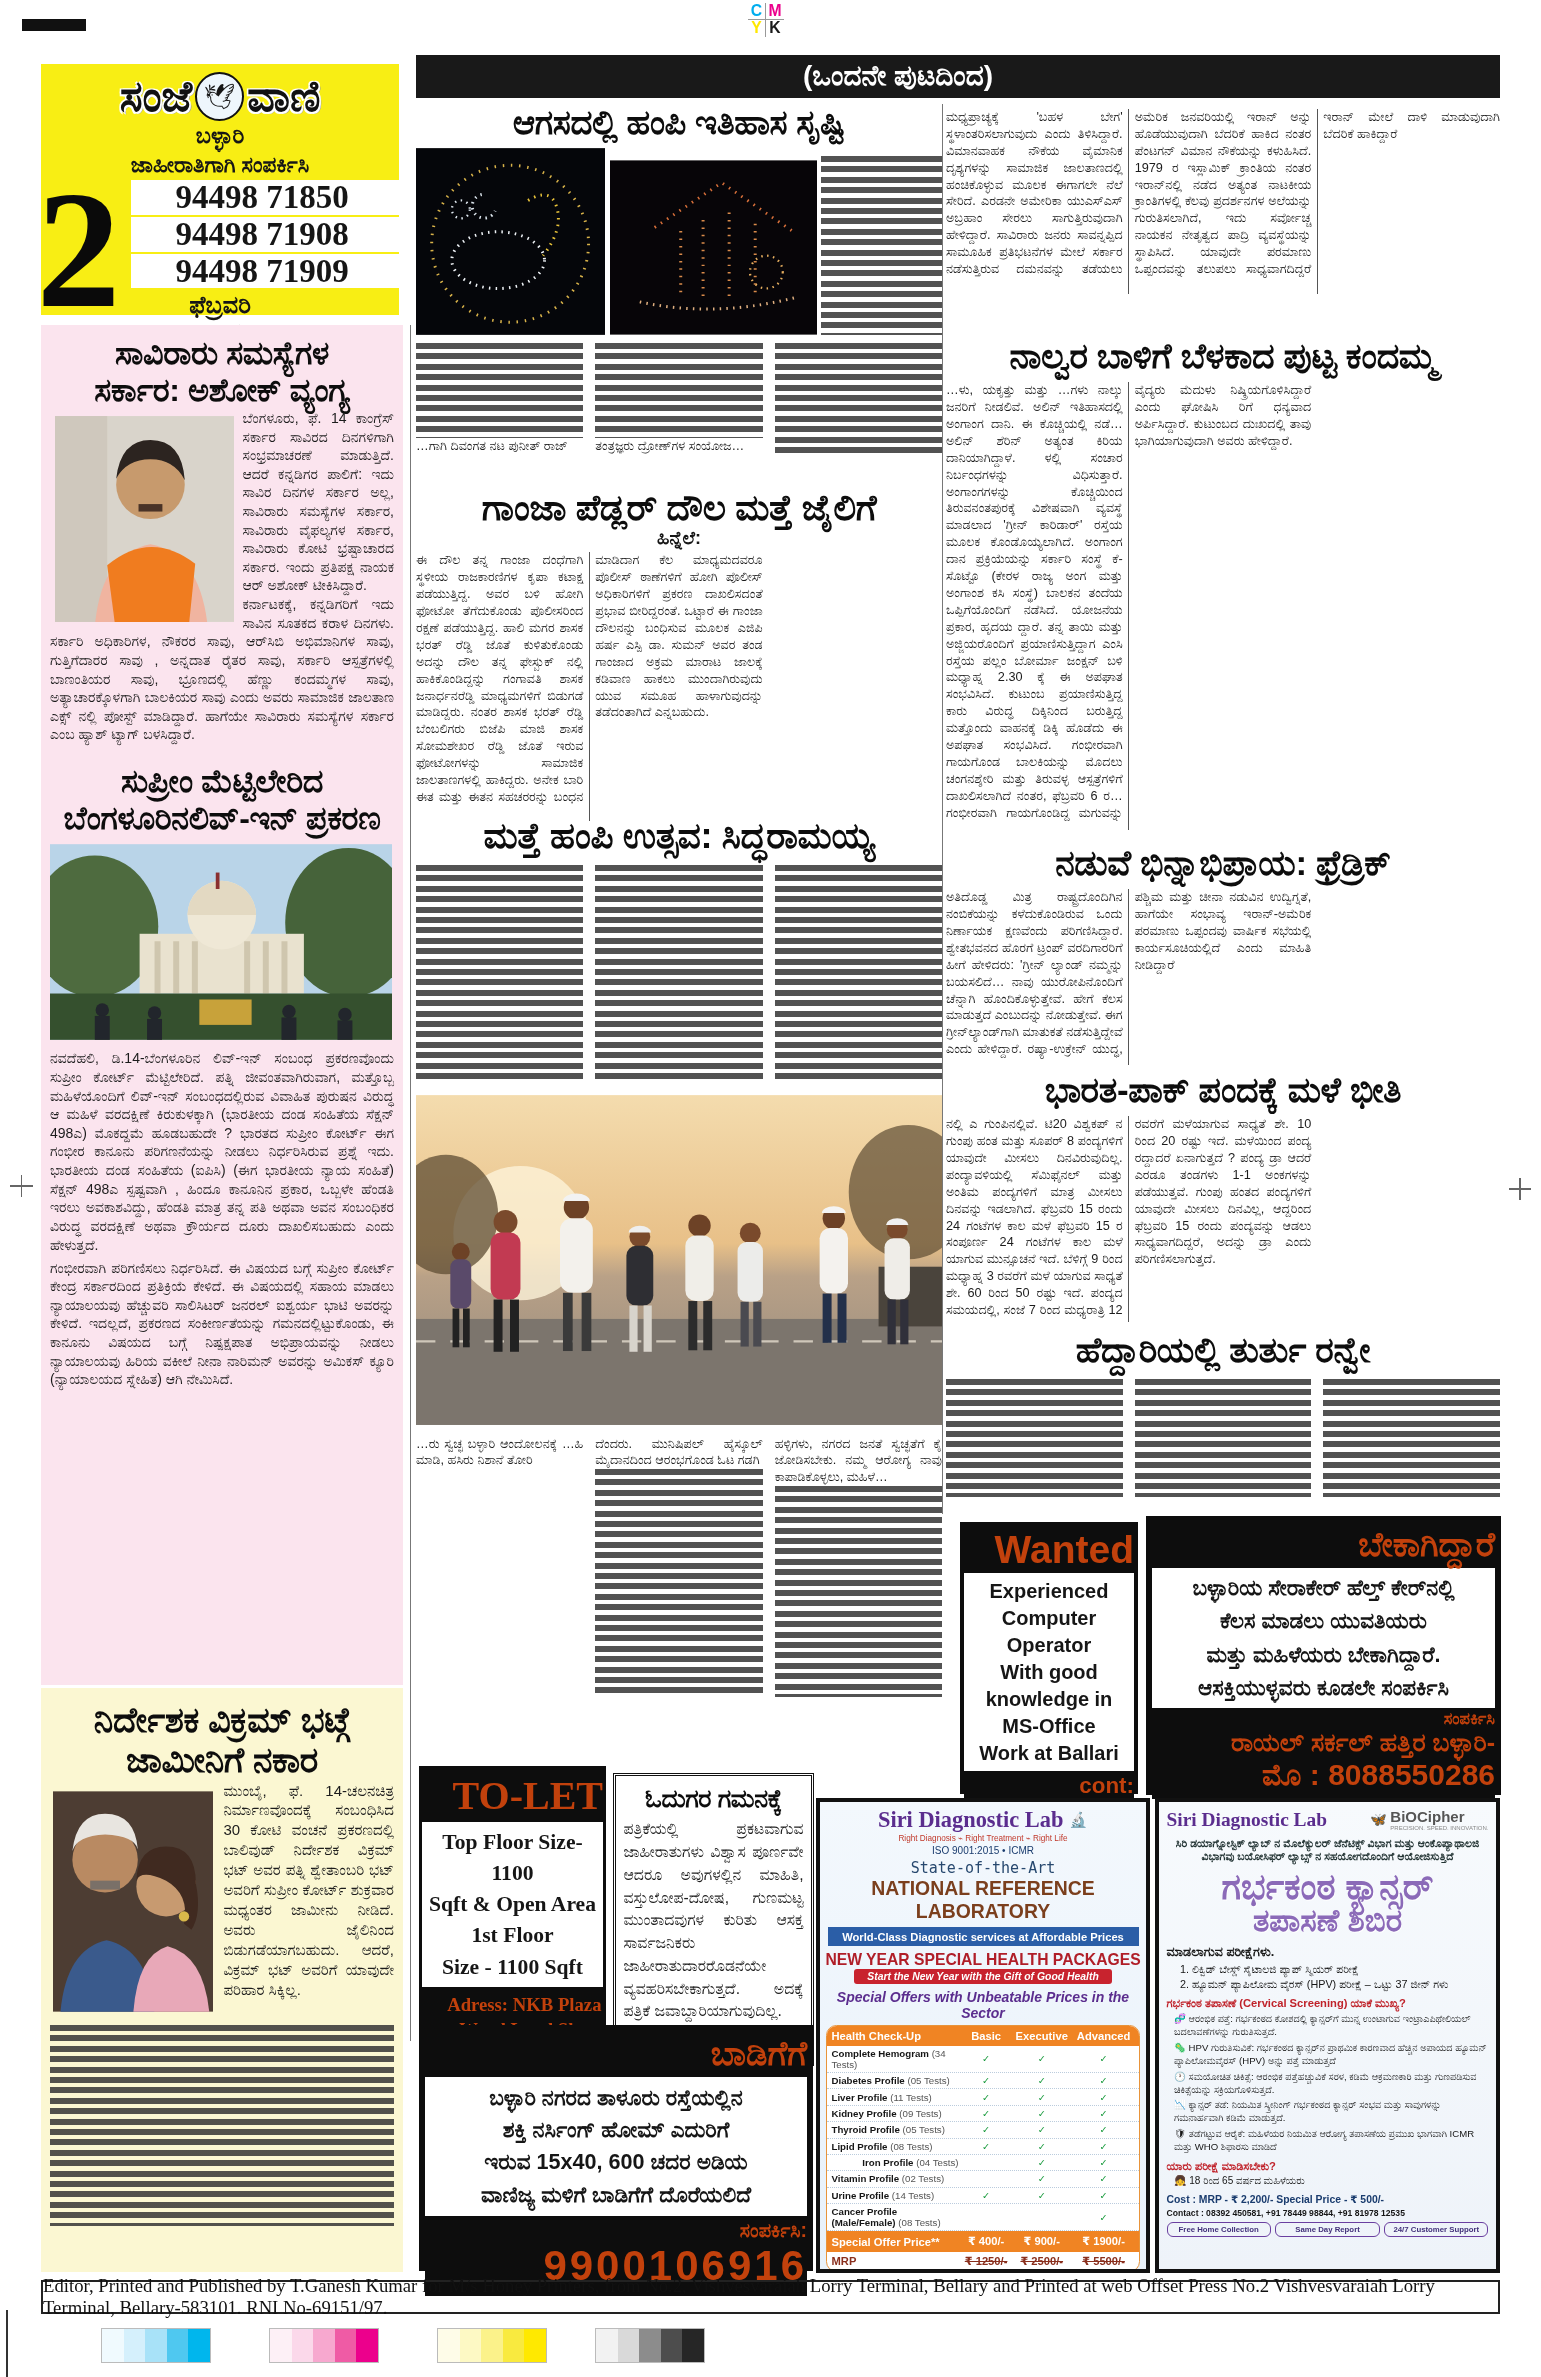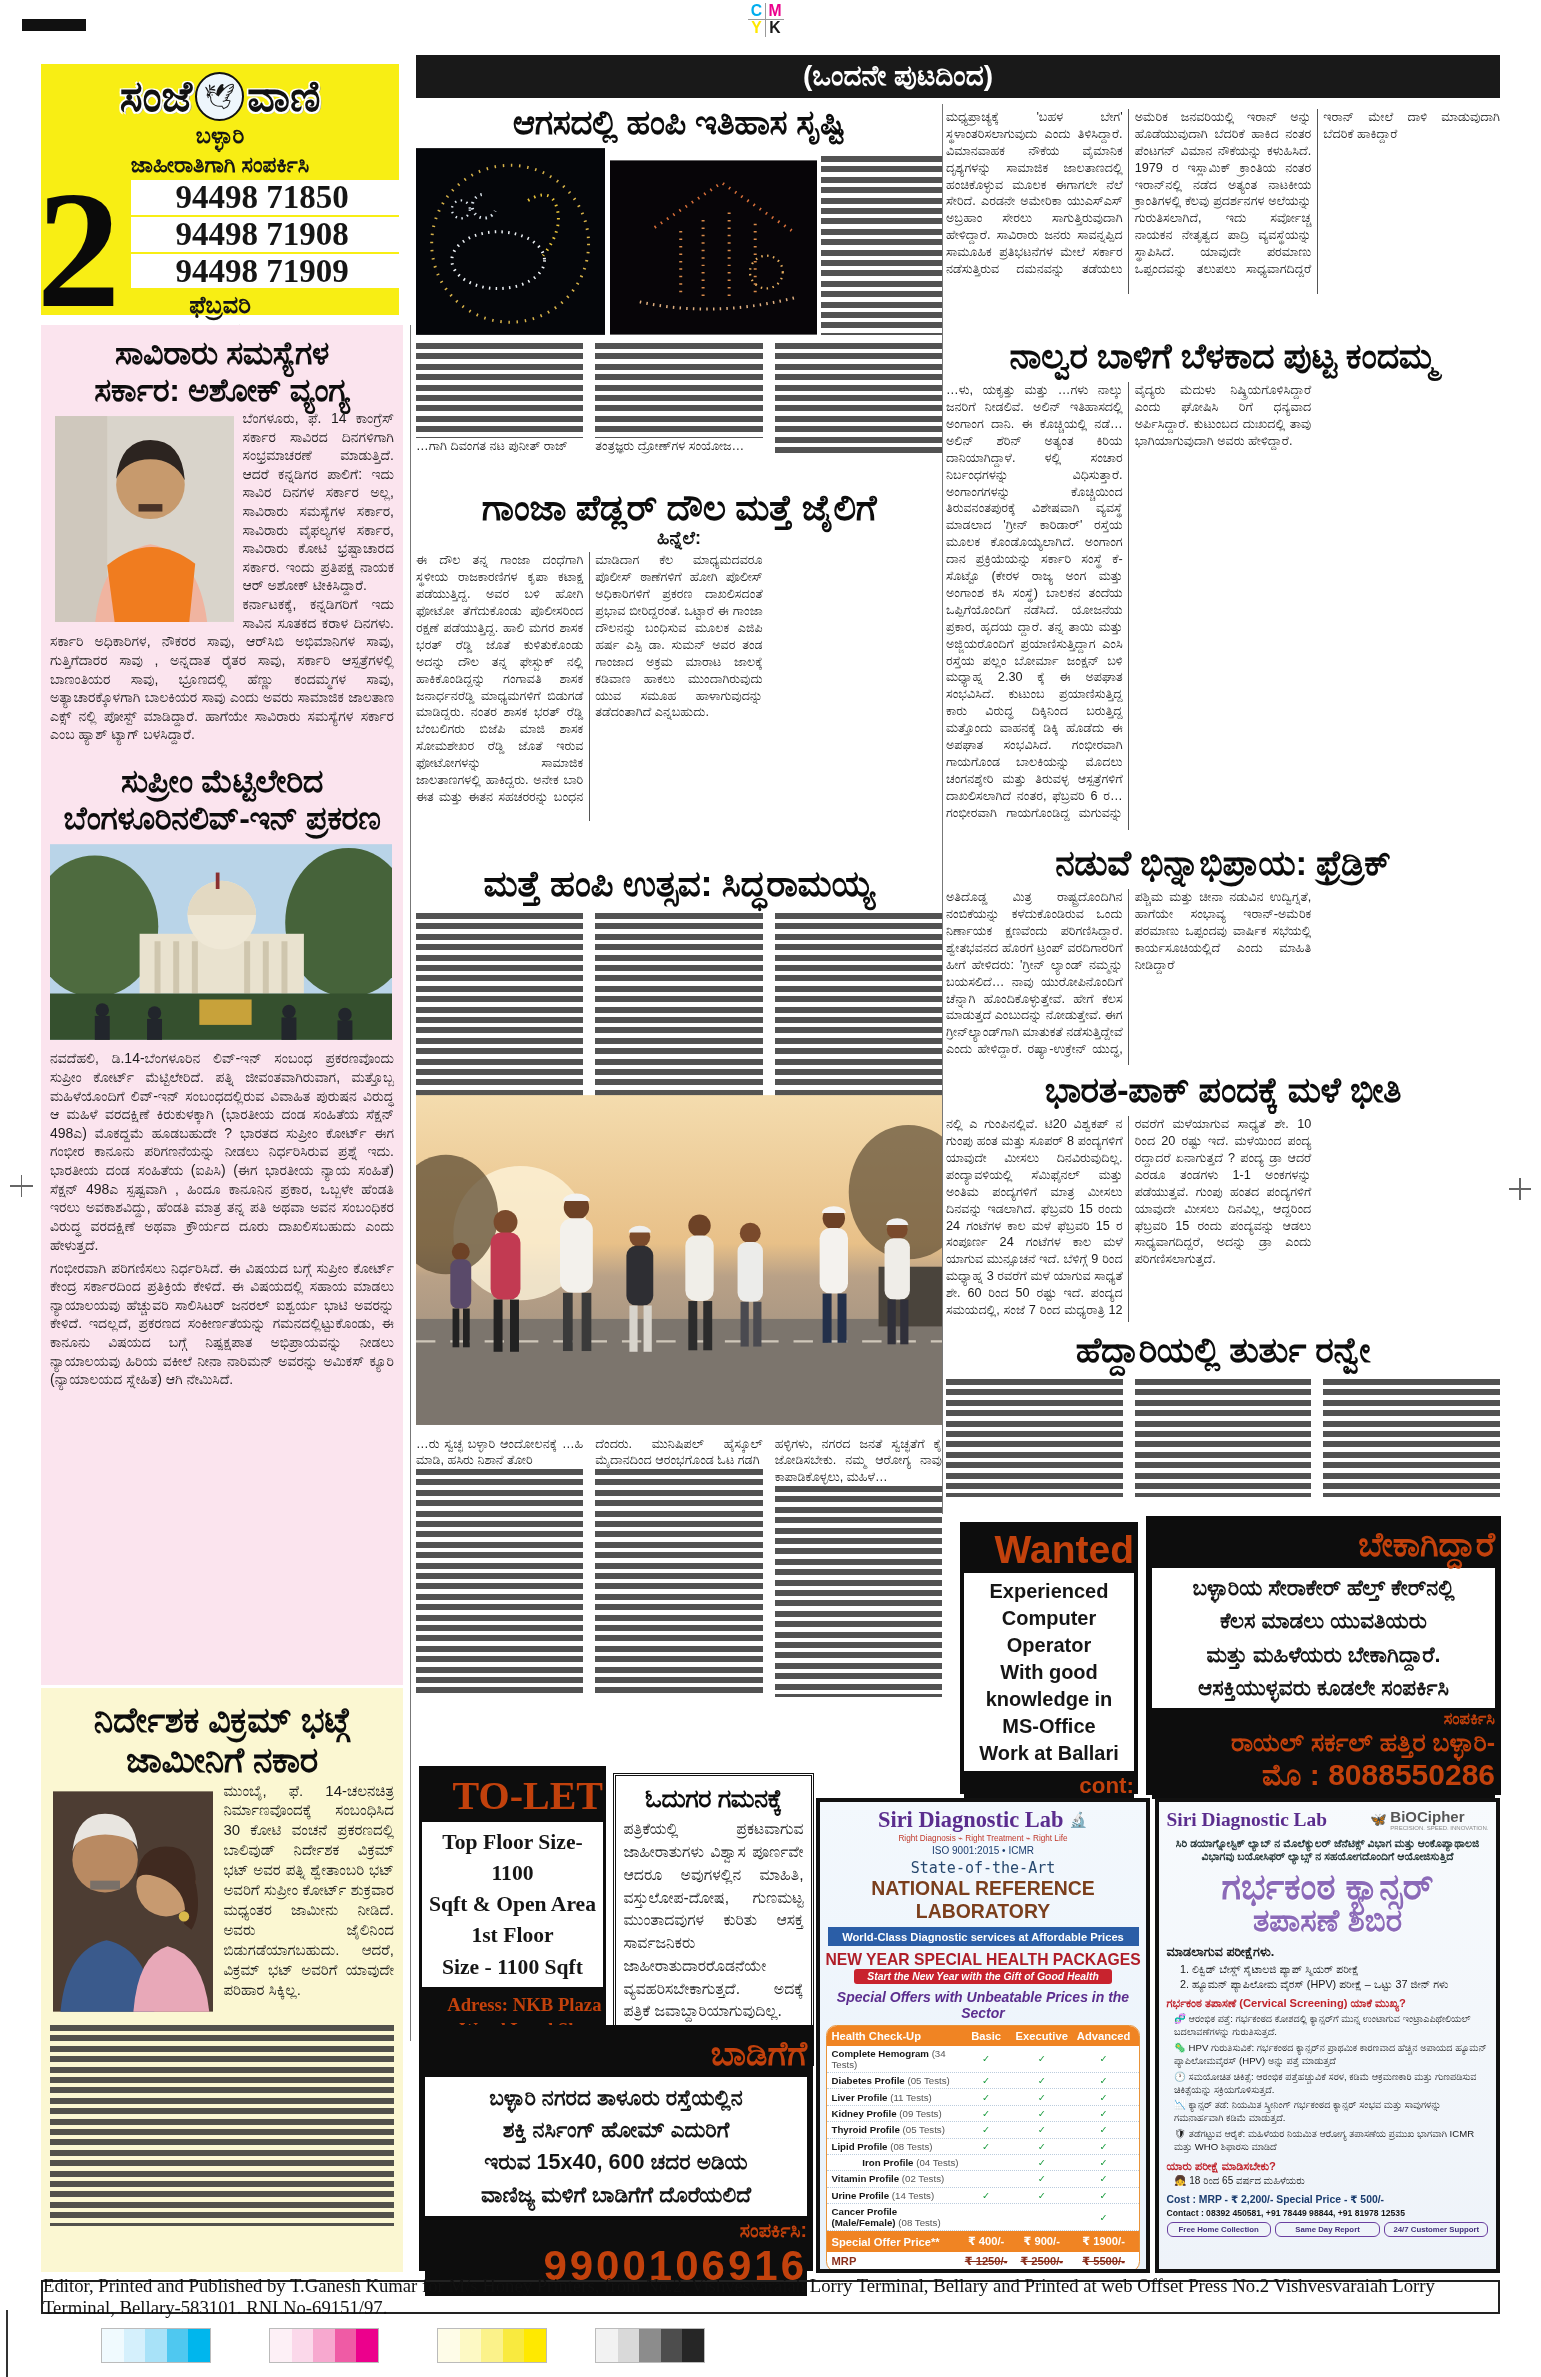--- a/index.html
+++ b/index.html
@@ -126,21 +126,21 @@
       <div class="sim"></div>
     </div>
   </div>
 
   <div class="abs" style="left:416px;top:487px;width:526px;">
     <div class="hl" style="font-size:36px;">ಗಾಂಜಾ ಪೆಡ್ಲರ್ ದೌಲ ಮತ್ತೆ ಜೈಲಿಗೆ</div>
     <div class="kicker">ಹಿನ್ನೆಲೆ:</div>
     <div class="body-txt cols3" style="height:269px;margin-top:3px;">ಈ ದೌಲ ತನ್ನ ಗಾಂಜಾ ದಂಧೆಗಾಗಿ ಸ್ಥಳೀಯ ರಾಜಕಾರಣಿಗಳ ಕೃಪಾ ಕಟಾಕ್ಷ ಪಡೆಯುತ್ತಿದ್ದ. ಅವರ ಬಳಿ ಹೋಗಿ ಫೋಟೋ ತೆಗೆದುಕೊಂಡು ಪೊಲೀಸರಿಂದ ರಕ್ಷಣೆ ಪಡೆಯುತ್ತಿದ್ದ. ಹಾಲಿ ಮಗರ ಶಾಸಕ ಭರತ್ ರೆಡ್ಡಿ ಜೊತೆ ಕುಳಿತುಕೊಂಡು ಅದನ್ನು ದೌಲ ತನ್ನ ಫೇಸ್ಬುಕ್ ನಲ್ಲಿ ಹಾಕಿಕೊಂಡಿದ್ದನ್ನು ಗಂಗಾವತಿ ಶಾಸಕ ಜನಾರ್ಧನರೆಡ್ಡಿ ಮಾಧ್ಯಮಗಳಿಗೆ ಬಿಡುಗಡೆ ಮಾಡಿದ್ದರು. ನಂತರ ಶಾಸಕ ಭರತ್ ರೆಡ್ಡಿ ಬೆಂಬಲಿಗರು ಬಿಜೆಪಿ ಮಾಜಿ ಶಾಸಕ ಸೋಮಶೇಖರ ರೆಡ್ಡಿ ಜೊತೆ ಇರುವ ಫೋಟೋಗಳನ್ನು ಸಾಮಾಜಿಕ ಜಾಲತಾಣಗಳಲ್ಲಿ ಹಾಕಿದ್ದರು. ಅನೇಕ ಬಾರಿ ಈತ ಮತ್ತು ಈತನ ಸಹಚರರನ್ನು ಬಂಧನ ಮಾಡಿದಾಗ ಕೆಲ ಮಾಧ್ಯಮದವರೂ ಪೊಲೀಸ್ ಠಾಣೆಗಳಿಗೆ ಹೋಗಿ ಪೊಲೀಸ್ ಅಧಿಕಾರಿಗಳಿಗೆ ಪ್ರಕರಣ ದಾಖಲಿಸದಂತೆ ಪ್ರಭಾವ ಬೀರಿದ್ದರಂತೆ. ಒಟ್ಟಾರೆ ಈ ಗಾಂಜಾ ದೌಲನನ್ನು ಬಂಧಿಸುವ ಮೂಲಕ ಎಜಿಪಿ ಹರ್ಷ ಎಸ್ಪಿ ಡಾ. ಸುಮನ್ ಅವರ ತಂಡ ಗಾಂಜಾದ ಅಕ್ರಮ ಮಾರಾಟ ಜಾಲಕ್ಕೆ ಕಡಿವಾಣ ಹಾಕಲು ಮುಂದಾಗಿರುವುದು ಯುವ ಸಮೂಹ ಹಾಳಾಗುವುದನ್ನು ತಡೆದಂತಾಗಿದೆ ಎನ್ನಬಹುದು.</div>
   </div>
 
-  <div class="abs" style="left:416px;top:815px;width:526px;margin-top:48px;">
+  <div class="abs" style="left:416px;top:815px;width:526px;">
     <div class="hl" style="font-size:36px;">ಮತ್ತೆ ಹಂಪಿ ಉತ್ಸವ: ಸಿದ್ಧರಾಮಯ್ಯ</div>
     <div class="simcols" style="margin-top:9px;height:216px;">
       <div class="sim"></div>
       <div class="sim"></div>
       <div class="sim"></div>
     </div>
   </div>
 
   <div class="abs" style="left:416px;top:1089px;width:526px;">
     <svg width="526" height="330" style="margin-top:6px;" viewBox="0 0 705 442">
@@ -209,21 +209,21 @@
           </g>
         <g transform="translate(60,210)">
             <circle cx="0" cy="0" r="12" fill="#6d4226"></circle>
             <rect x="-14" y="10" width="28" height="66" rx="10" fill="#5a4a6a"></rect>
             <rect x="-11" y="76" width="9" height="52" fill="#222"></rect>
             <rect x="3" y="76" width="9" height="52" fill="#222"></rect>
           </g>
       </g>
     </svg>
     <div class="simcols" style="margin-top:7.5px;height:261px;">
-      <div style="display:flex;flex-direction:column;">
+      <div style="display:flex;flex-direction:row;">
           <div class="body-txt">…ರು ಸ್ವಚ್ಛ ಬಳ್ಳಾರಿ ಆಂದೋಲನಕ್ಕೆ …ಹಿ ಮಾಡಿ, ಹಸಿರು ನಿಶಾನೆ ತೋರಿ</div>
           <div class="simfill"></div>
         </div>
       <div style="display:flex;flex-direction:column;">
           <div class="body-txt">ದೆಂದರು. ಮುನಿಷಿಪಲ್ ಹೈಸ್ಕೂಲ್ ಮೈದಾನದಿಂದ ಆರಂಭಗೊಂಡ ಓಟ ಗಡಗಿ</div>
           <div class="simfill"></div>
         </div>
       <div style="display:flex;flex-direction:column;">
           <div class="body-txt">ಹಳ್ಳಿಗಳು, ನಗರದ ಜನತೆ ಸ್ವಚ್ಛತೆಗೆ ಕೈ ಜೋಡಿಸಬೇಕು. ನಮ್ಮ ಆರೋಗ್ಯ ನಾವು ಕಾಪಾಡಿಕೊಳ್ಳಲು, ಮಹಿಳೆ…</div>
           <div class="simfill"></div>

